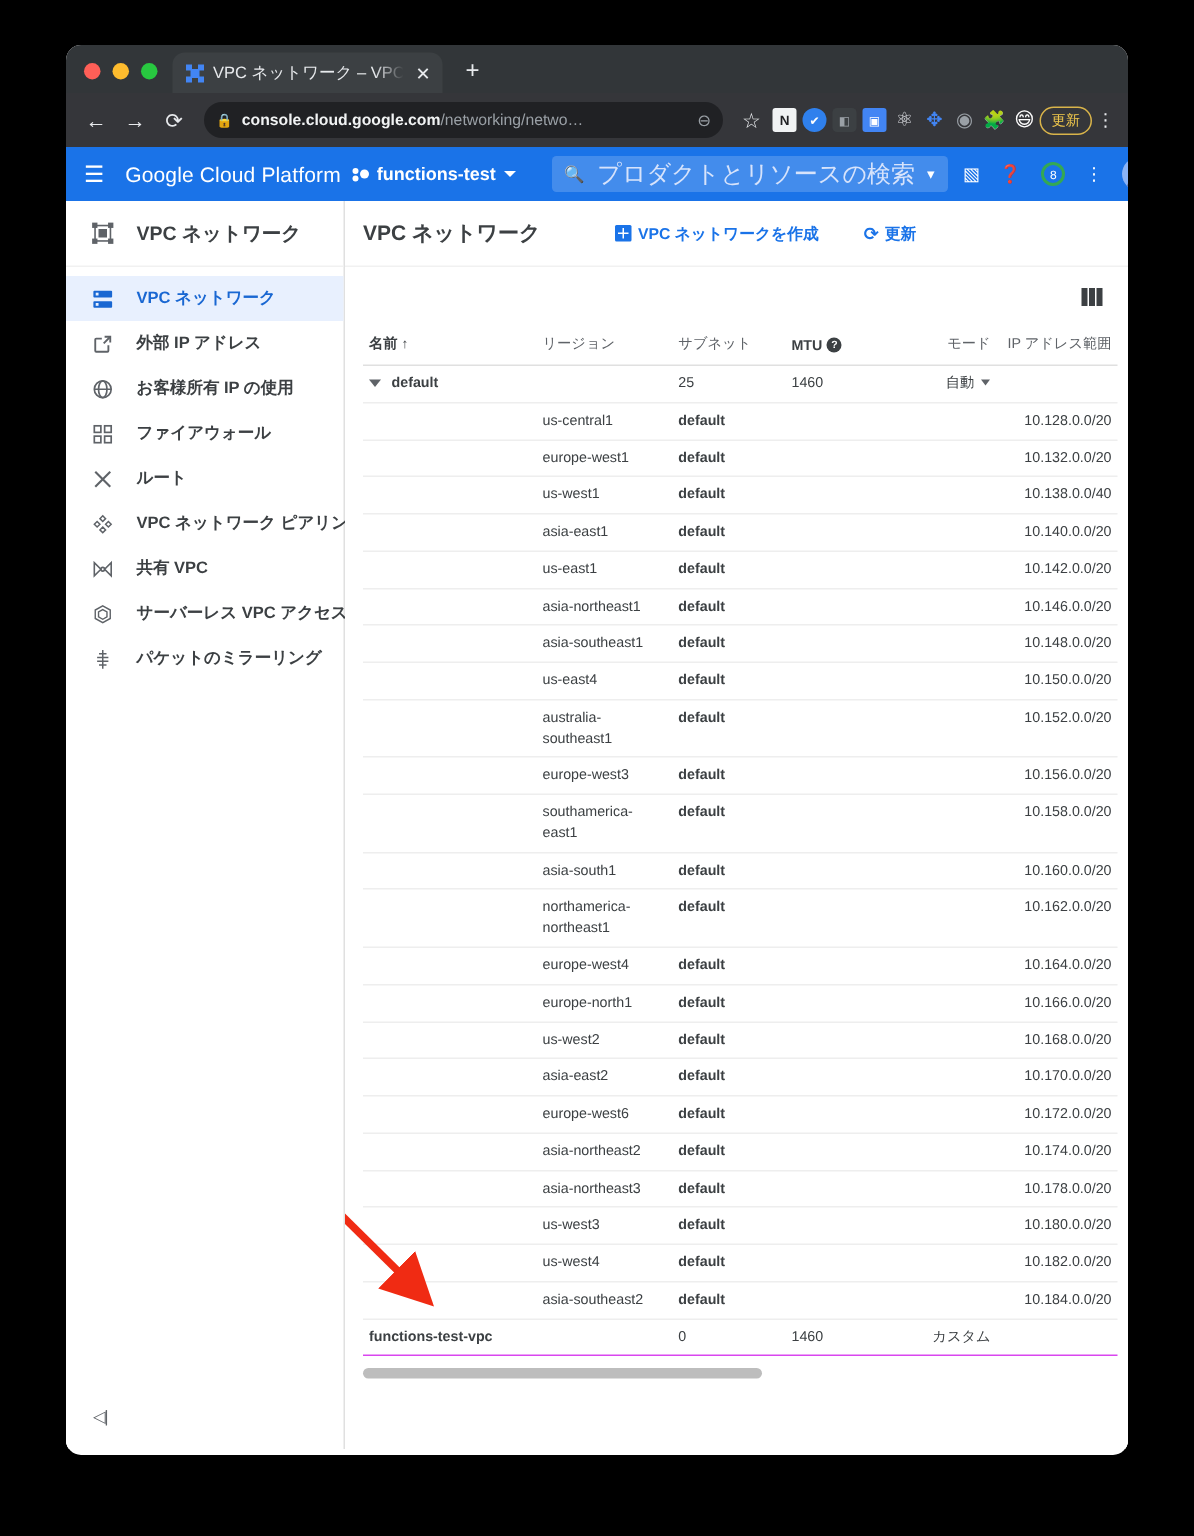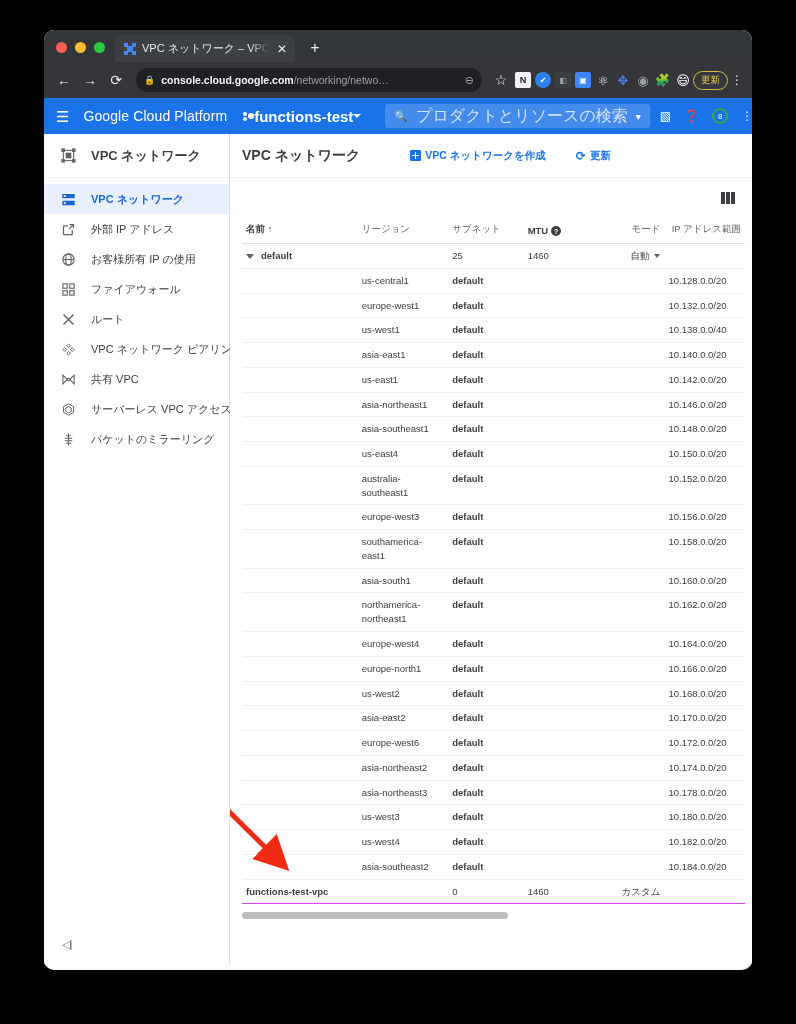--- a/index.html
+++ b/index.html
@@ -135,22 +135,22 @@
   .gcp-header {
     height: 36px;
     background: #1a73e8;
     display: flex; align-items: center;
     padding: 0 10px 0 12px;
     gap: 0;
   }
   .hamburger { color:#fff; font-size:15px; margin-right:14px; line-height:1;}
   .brand { color:#fff; font-size:14px; letter-spacing:0.1px; white-space:nowrap; }
   .proj-chip {
-    display:flex; align-items:center; 
-    margin-left: 16px; color:#fff; font-size:15px; font-weight:bold;
+    display:flex; align-items:center; gap:5px;
+    margin-left: 8px; color:#fff; font-size:12px; font-weight:bold;
     white-space: nowrap;
   }
   .proj-dots { width:11px; height:11px; position:relative; flex:0 0 auto; }
   .proj-dots i { position:absolute; background:#fff; border-radius:50%; display:block; }
   .proj-dots i:nth-child(1){ left:0; top:1px; width:4px; height:4px; }
   .proj-dots i:nth-child(2){ left:0; bottom:1px; width:4px; height:4px; }
   .proj-dots i:nth-child(3){ right:0; top:2px; width:6px; height:6px; }
   .caret-d {
     width:0;height:0;border-left:4px solid transparent;border-right:4px solid transparent;
     border-top:4px solid #fff;
@@ -199,20 +199,21 @@
     height: 44px; padding: 0 0 0 16px;
     border-bottom: 1px solid #f1f1f1;
   }
   .side-title .t { font-size:13px; color:#3c4043; font-weight:bold; }
   .side-nav { padding-top: 6px; flex:1 1 auto; }
   .nav-item {
     display:flex; align-items:center; gap:14px;
     height: 30px; padding-left: 16px;
     font-size: 11px; color:#3c4043;
     white-space: nowrap;
+    font-weight: bold;
   }
   .nav-item.active { background:#e8f0fe; color:#1967d2; font-weight:bold;}
   .nav-item .lbl { line-height:1; }
   .nav-ico { width:17px; height:17px; flex:0 0 17px; display:flex; align-items:center; justify-content:center; }
   .nav-ico svg { display:block; }
   .side-foot {
     height: 44px; display:flex; align-items:center; padding-left: 18px;
   }
   .collapse-ic { color:#5f6368; font-size:11px; letter-spacing:-1px;}
 
@@ -270,21 +271,21 @@
   table.vpc th.mtu { color:#3c4043; font-weight:bold; }
 
   table.vpc td {
     font-size: 9.5px; color:#3c4043;
     padding: 5px 4px; border-bottom: 1px solid #eeeeee;
     vertical-align: top; line-height: 1.45;
   }
   td.c-name { font-weight: bold; }
   td.c-subnet.bold { font-weight: bold; }
   td.c-mode { text-align: right; }
-  td.c-ip { text-align: left; white-space: nowrap; }
+  td.c-ip { text-align: right; white-space: nowrap; }
   .tri {
     display:inline-block;
     width:0;height:0;border-left:4px solid transparent;border-right:4px solid transparent;
     border-top:5px solid #5f6368; margin-right:7px; vertical-align:middle;
   }
   .tri-sm {
     display:inline-block;
     width:0;height:0;border-left:3.5px solid transparent;border-right:3.5px solid transparent;
     border-top:4.5px solid #5f6368; margin-left:5px; vertical-align:middle;
   }

